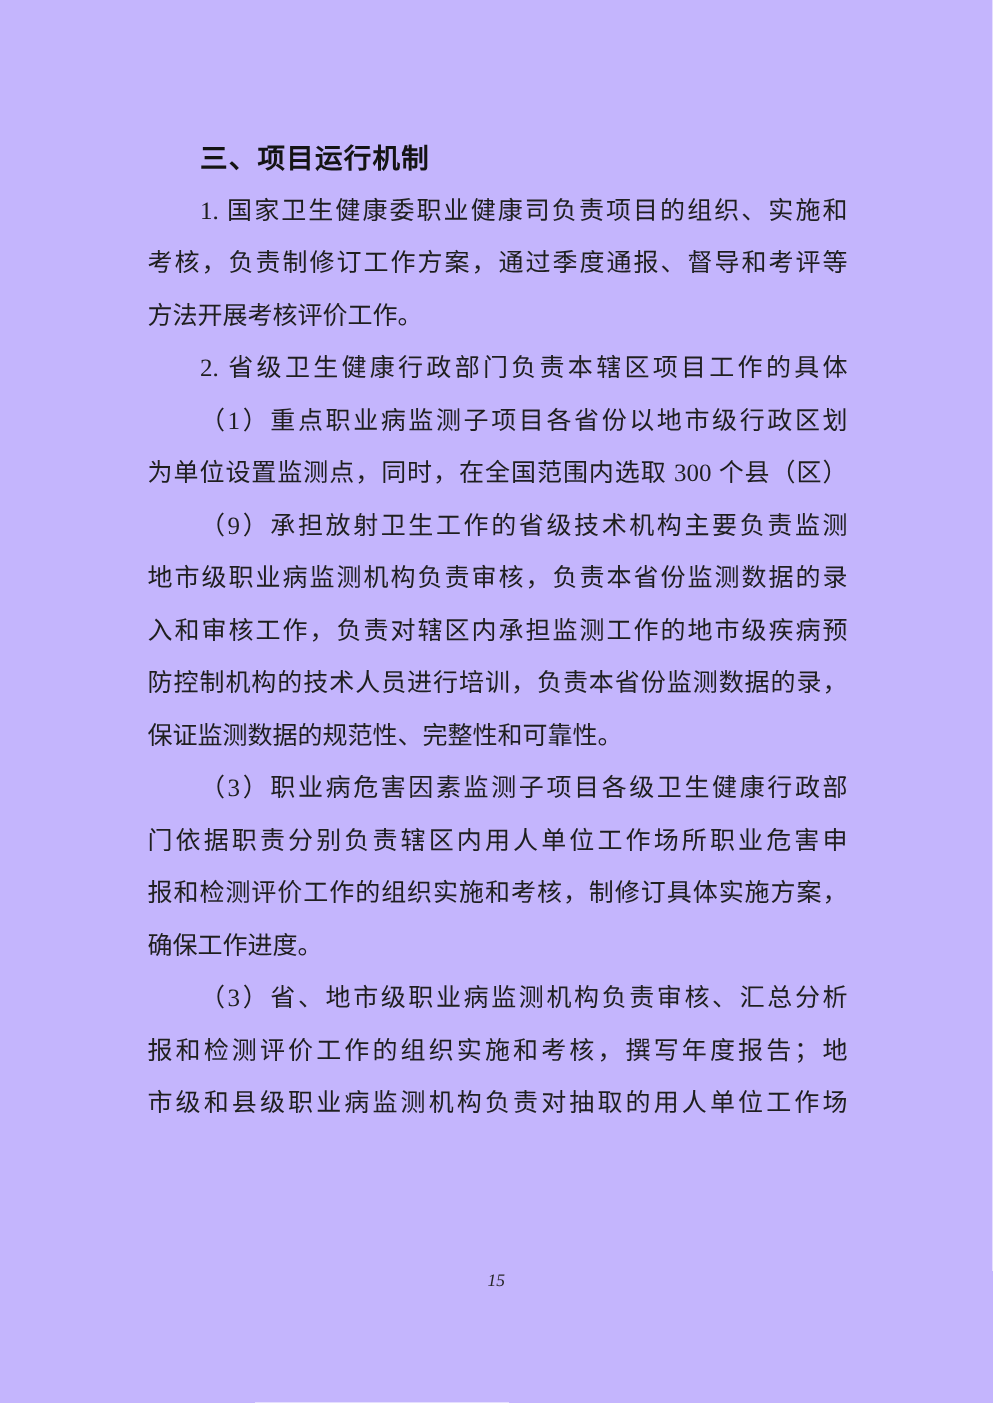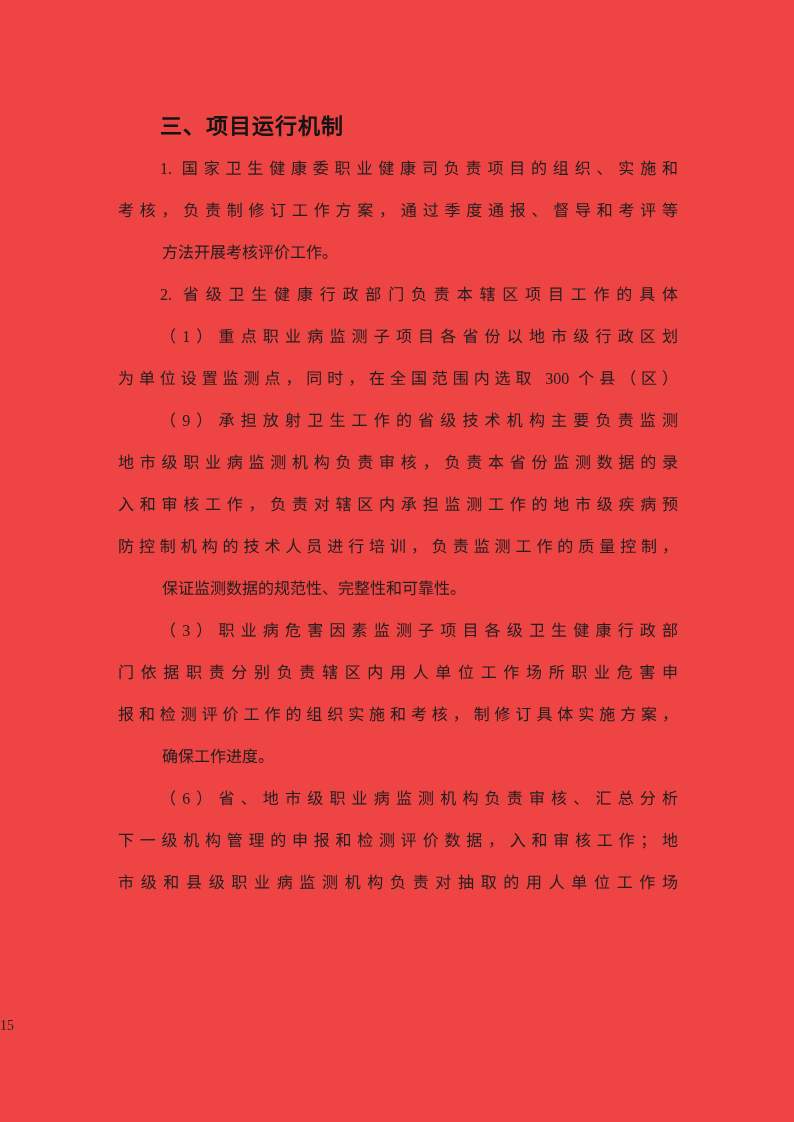--- a/index.html
+++ b/index.html
@@ -4,65 +4,66 @@
 <style>
   html, body {
     margin: 0;
     padding: 0;
     background: #ffffff;
   }
   .page {
     position: relative;
     width: 794px;
     height: 1122px;
-    background: #ef4444;
+    background: #c4b5fd;
     color: #1f1f1f;
     font-family: "Liberation Serif", serif;
     overflow: hidden;
   }
   .doc-body {
     position: absolute;
     left: 118px;
     top: 106px;
     width: 560px;
   }
   .line {
     height: 42px;
     line-height: 42px;
-    font-size: 16px;
+    font-size: 20px;
     text-align: justify;
     text-align-last: justify;
     overflow: hidden;
     white-space: nowrap;
   }
   .line.indent {
     padding-left: 42px;
   }
   .line.para-end {
     text-align-last: left;
-    margin-left: 44px;
   }
   .heading {
     margin: 0;
     height: 42px;
     line-height: 42px;
     padding-left: 42px;
     font-size: 22px;
     font-weight: 700;
     font-family: "Liberation Sans", sans-serif;
     text-align: left;
     text-align-last: left;
     letter-spacing: 1px;
     color: #141414;
   }
   .page-footer {
     position: absolute;
     left: 0;
     top: 1016px;
     width: 794px;
+    text-align: center;
+    font-style: italic;
   }
   .page-number {
     font-size: 14px;
     font-family: "Liberation Serif", serif;
     color: #262626;
   }
 </style>
 </head>
 <body>
 
@@ -72,26 +73,26 @@
 
   <div class="line indent">1. 国家卫生健康委职业健康司负责项目的组织、实施和</div>
       <div class="line">考核，负责制修订工作方案，通过季度通报、督导和考评等</div>
       <div class="line para-end">方法开展考核评价工作。</div>
       <div class="line indent">2. 省级卫生健康行政部门负责本辖区项目工作的具体</div>
       <div class="line indent">（1）重点职业病监测子项目各省份以地市级行政区划</div>
       <div class="line">为单位设置监测点，同时，在全国范围内选取 300 个县（区）</div>
       <div class="line indent">（9）承担放射卫生工作的省级技术机构主要负责监测</div>
       <div class="line">地市级职业病监测机构负责审核，负责本省份监测数据的录</div>
       <div class="line">入和审核工作，负责对辖区内承担监测工作的地市级疾病预</div>
-      <div class="line">防控制机构的技术人员进行培训，负责监测工作的质量控制，</div>
+      <div class="line">防控制机构的技术人员进行培训，负责本省份监测数据的录，</div>
       <div class="line para-end">保证监测数据的规范性、完整性和可靠性。</div>
       <div class="line indent">（3）职业病危害因素监测子项目各级卫生健康行政部</div>
       <div class="line">门依据职责分别负责辖区内用人单位工作场所职业危害申</div>
       <div class="line">报和检测评价工作的组织实施和考核，制修订具体实施方案，</div>
       <div class="line para-end">确保工作进度。</div>
-      <div class="line indent">（6）省、地市级职业病监测机构负责审核、汇总分析</div>
-      <div class="line">下一级机构管理的申报和检测评价数据，入和审核工作；地</div>
+      <div class="line indent">（3）省、地市级职业病监测机构负责审核、汇总分析</div>
+      <div class="line">报和检测评价工作的组织实施和考核，撰写年度报告；地</div>
       <div class="line">市级和县级职业病监测机构负责对抽取的用人单位工作场</div>
     </div>
   <div class="page-footer">
     <span class="page-number">15</span>
   </div>
 </div>
 
 </body></html>

